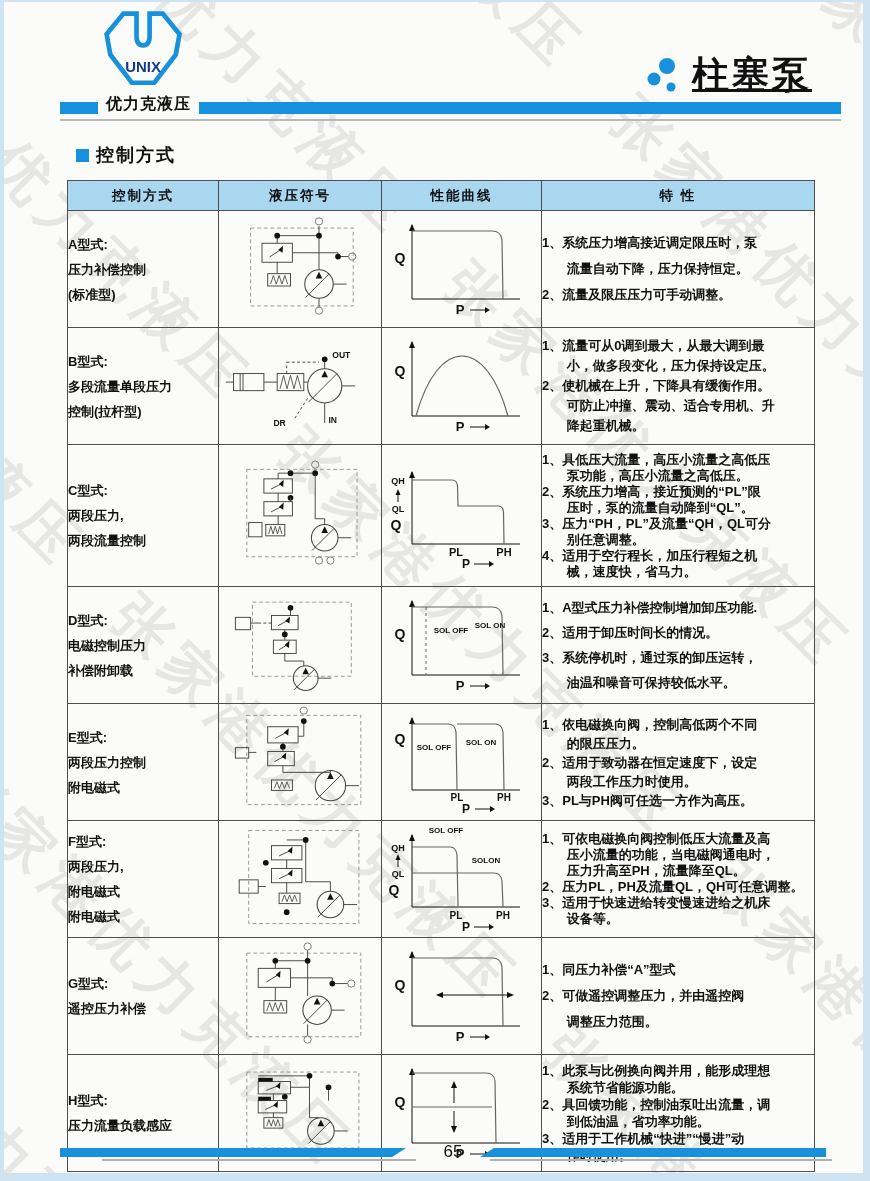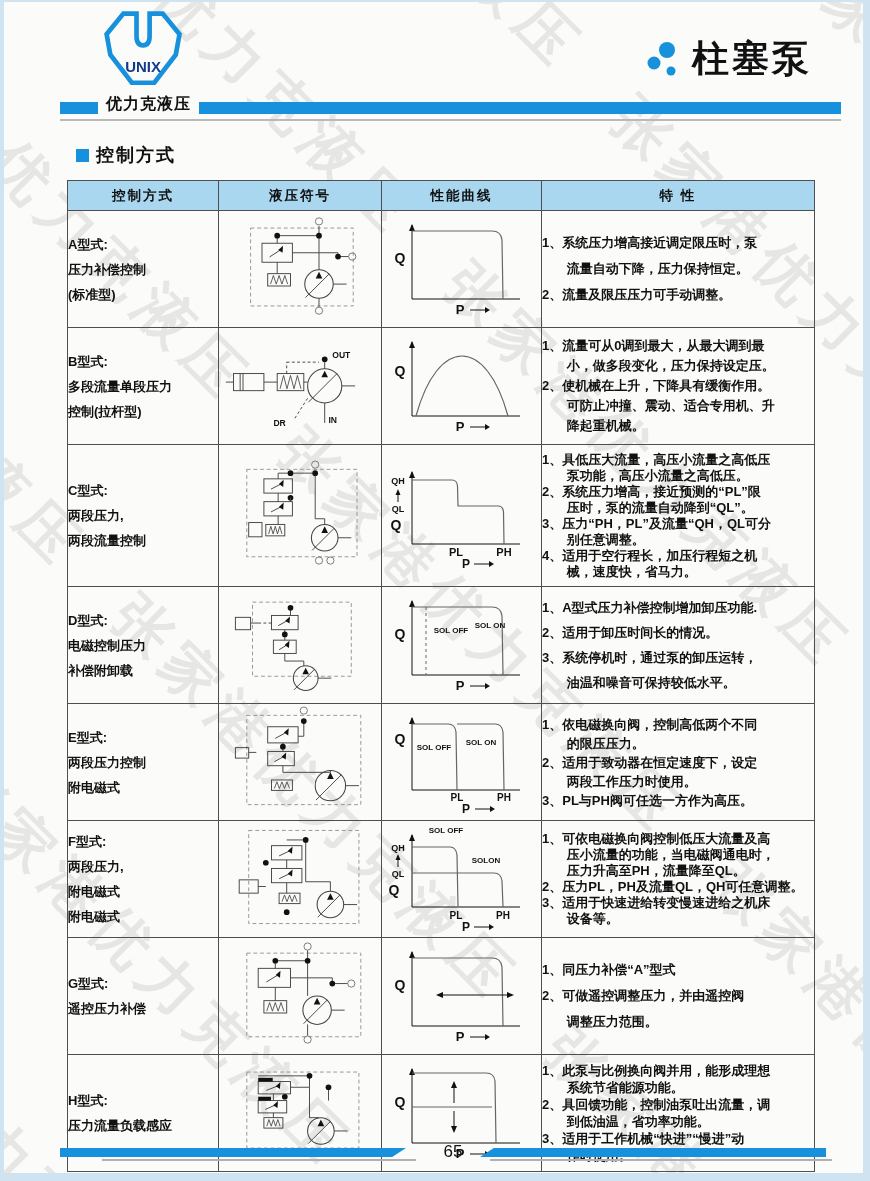--- a/index.html
+++ b/index.html
@@ -9,21 +9,21 @@
   .wm{position:absolute;left:-350px;top:-350px;width:1900px;height:1900px;
       transform:rotate(45deg);transform-origin:center;z-index:0;pointer-events:none;}
   .wm-line{font-size:58px;font-weight:bold;letter-spacing:10px;line-height:235px;
       color:rgba(125,125,125,0.16);white-space:nowrap;text-align:center;}
   
   .logo{position:absolute;left:88px;top:6px;width:104px;height:86px;z-index:1;}
   .brand{position:absolute;left:94px;top:92px;z-index:2;background:#fbfbfa;padding:0 8px;
          font-size:16px;font-weight:bold;letter-spacing:1px;font-family:Liberation Mono, monospace;}
   .hbar{position:absolute;left:56px;top:100px;width:781px;height:12px;background:#1791DB;z-index:1;}
   .hline{position:absolute;left:56px;top:117px;width:781px;height:2px;background:#b9b9b9;z-index:1;}
-  .title-row{position:absolute;left:640px;top:32px;display:flex;align-items:center;gap:8px;z-index:2;}
+  .title-row{position:absolute;left:640px;top:48px;display:flex;align-items:center;gap:8px;z-index:2;text-decoration:underline;}
   .page-title{font-size:37px;font-weight:bold;letter-spacing:3px;color:#111;}
   
   .sec{position:absolute;left:72px;top:141px;display:flex;align-items:center;gap:7px;z-index:1;}
   .sec-sq{width:13px;height:13px;background:#1791DB;}
   .sec-t{font-size:18px;font-weight:bold;letter-spacing:2px;}
   
   table.ctl{position:absolute;left:63px;top:178px;width:747px;border-collapse:collapse;
             table-layout:fixed;z-index:1;}
   table.ctl th,table.ctl td{border:1px solid #4f4f4f;padding:0;vertical-align:middle;}
   table.ctl th{height:29px;background:#A9D7F0;font-size:13.5px;font-weight:bold;letter-spacing:2px;}

